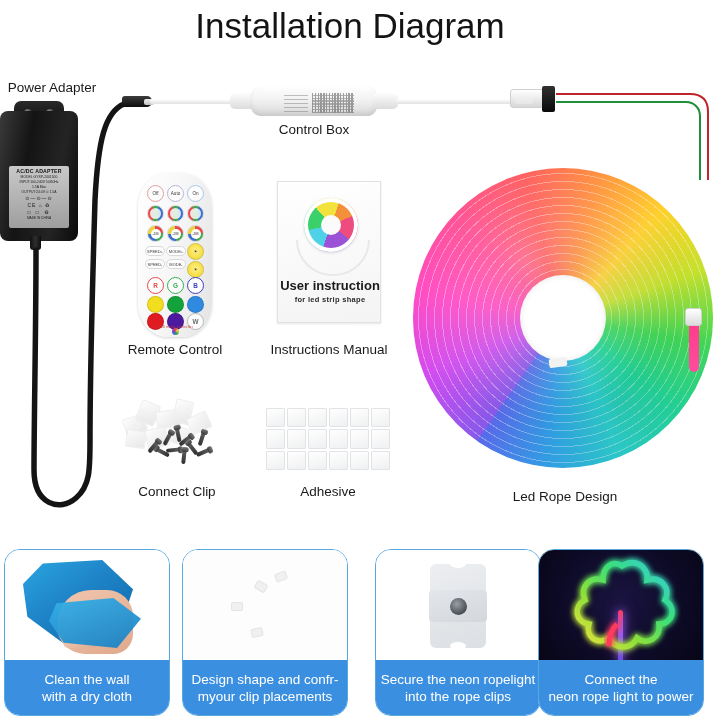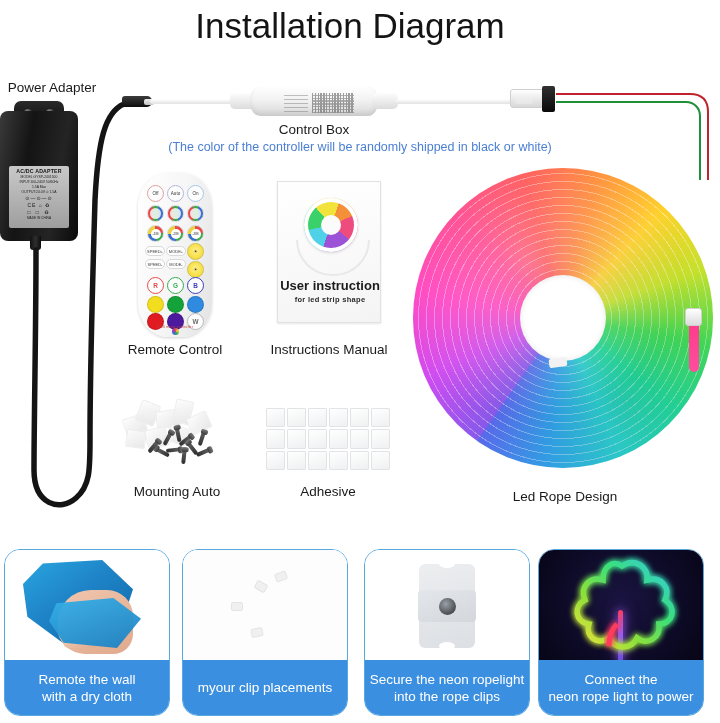--- a/index.html
+++ b/index.html
@@ -243,21 +243,21 @@
   #adhesive{position:absolute;left:266px;top:408px;width:124px;height:62px;
     display:grid;grid-template-columns:repeat(6,1fr);grid-template-rows:repeat(3,1fr);gap:2px;}
   .pad{background:linear-gradient(160deg,#ffffff,#eff0f1);border:1px solid #e1e3e6;box-sizing:border-box;border-radius:1px;}
 
   
   .card{
     position:absolute;top:549px;width:166px;height:167px;
     border:1.6px solid #58a8e0;border-radius:16px;box-sizing:border-box;
     background:#ffffff;overflow:hidden;
   }
-  .card.c1{left:4px;} .card.c2{left:182px;} .card.c3{left:364px;} .card.c4{left:538px;}
+  .card.c1{left:4px;} .card.c2{left:182px;} .card.c3{left:375px;} .card.c4{left:538px;}
   .card-img{position:absolute;left:0;top:0;width:100%;height:112px;background:#fff;overflow:hidden;}
   .card-cap{
     position:absolute;left:0;bottom:0;width:100%;height:55px;
     background:#3b8fe0;color:#ffffff;
     display:flex;flex-direction:column;align-items:center;justify-content:center;
     font-size:13.5px;line-height:17px;text-align:center;
   }
 
   
   .cloth{
@@ -348,21 +348,20 @@
   <div id="controlbox">
     <div class="cb-end left"></div>
     <div class="cb-main">
       <div class="cb-txt"></div>
       <div class="cb-qr"></div>
     </div>
     <div class="cb-end right"></div>
   </div>
 
   <div class="cap" style="left:228px;top:122px;width:172px;">Control Box</div>
-  <div class="cap-blue" style="left:60px;top:140px;width:600px;">(The color of the controller will be randomly shipped in black or white)</div>
 
   <div class="wwire" style="left:396px;top:99px;width:118px;"></div>
 
   <div id="connector">
     <div class="conn-white"></div>
     <div class="conn-black"></div>
   </div>
 
   <svg class="cord" style="height:260px;" viewBox="0 0 720 260">
     <path d="M556,94 L690,94 C702,94 708,100 708,112 L708,180" fill="none" stroke="#c0232b" stroke-width="2"></path>
@@ -457,21 +456,21 @@
     <div class="screw" style="left:54px;top:26px;transform:rotate(-12deg);"></div>
     <div class="screw" style="left:62px;top:32px;transform:rotate(52deg);"></div>
     <div class="screw" style="left:50px;top:42px;transform:rotate(84deg);"></div>
     <div class="screw" style="left:68px;top:40px;transform:rotate(-38deg);"></div>
     <div class="screw" style="left:78px;top:30px;transform:rotate(18deg);"></div>
     <div class="screw" style="left:38px;top:44px;transform:rotate(-62deg);"></div>
     <div class="screw" style="left:60px;top:48px;transform:rotate(6deg);"></div>
     <div class="screw" style="left:80px;top:44px;transform:rotate(66deg);"></div>
     <div class="screw" style="left:30px;top:38px;transform:rotate(40deg);"></div>
   </div>
-  <div class="cap" style="left:118px;top:484px;width:118px;">Mounting Auto</div>
+  <div class="cap" style="left:118px;top:484px;width:118px;">Connect Clip</div>
 
   <div id="adhesive">
     <div class="pad"></div>
     <div class="pad"></div>
     <div class="pad"></div>
     <div class="pad"></div>
     <div class="pad"></div>
     <div class="pad"></div>
     <div class="pad"></div>
     <div class="pad"></div>
@@ -491,39 +490,40 @@
   <div class="card c1">
     <div class="card-img">
       <div class="cloth"></div>
       <div class="hand"></div>
       <div class="finger" style="left:62px;top:60px;width:46px;height:14px;"></div>
       <div class="finger" style="left:60px;top:74px;width:42px;height:13px;"></div>
       <div class="finger" style="left:58px;top:86px;width:36px;height:12px;"></div>
       <div class="cloth2"></div>
     </div>
     <div class="card-cap">
-      <span>Remote the wall</span>
+      <span>Clean the wall</span>
       <span>with a dry cloth</span>
     </div>
   </div>
 
   <div class="card c2">
     <div class="card-img">
       <div class="c2wall"></div>
       <svg width="166" height="112" viewBox="0 0 166 112">
         <path d="M150,22 C140,6 126,20 118,28 C110,36 98,26 86,24
                  C70,21 52,30 48,46 C44,62 52,76 66,82
                  C80,88 96,80 104,88 C112,96 126,96 134,86" fill="none" stroke="#3b7fd6" stroke-width="2.4" stroke-dasharray="7 6" stroke-linecap="round"></path>
       </svg>
       <div class="miniclip" style="left:92px;top:22px;transform:rotate(-20deg);"></div>
       <div class="miniclip" style="left:72px;top:32px;transform:rotate(30deg);"></div>
       <div class="miniclip" style="left:48px;top:52px;transform:rotate(0deg);"></div>
       <div class="miniclip" style="left:68px;top:78px;transform:rotate(-12deg);"></div>
     </div>
     <div class="card-cap">
+      <span>Design shape and confr-</span>
       <span>myour clip placements</span>
     </div>
   </div>
 
   <div class="card c3">
     <div class="card-img">
       <div class="bigclip"></div>
       <div class="clipnotch" style="left:74px;top:10px;"></div>
       <div class="clipnotch" style="left:74px;top:92px;"></div>
     </div>

